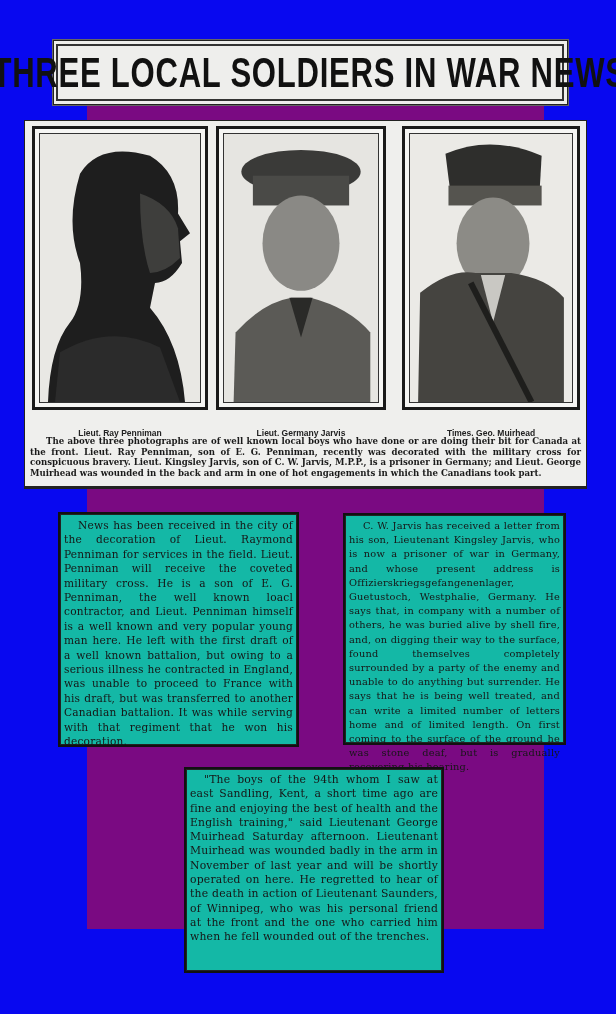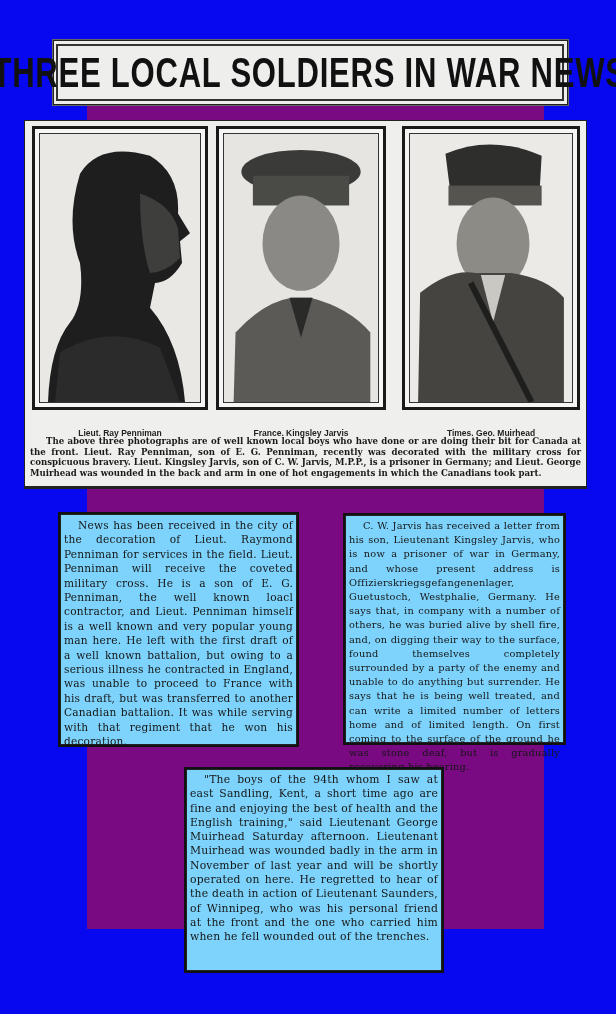--- a/index.html
+++ b/index.html
@@ -54,21 +54,21 @@
     font-weight: bold; font-size: 8.5px; color: #222; text-align: center; margin-top: 9px;
   }
   .panel-desc {
     position: absolute; left: 6px; right: 6px; top: 316px;
     font-size: 8.6px; line-height: 10.6px; color: #1a1a1a;
     text-align: justify; text-indent: 16px; font-weight: bold;
   }
   
   .article {
     box-sizing: border-box; padding: 4px 4px 3px 4px;
-    border: 2px solid #111; background: #7dd3fc;
+    border: 2px solid #111; background: #14b8a6;
     font-size: 10.6px; line-height: 14.4px; color: #161616;
     text-align: justify; text-indent: 14px; letter-spacing: 0.2px;
   }
   .art-left { left: 58px; top: 512px; width: 241px; height: 235px; }
   .art-right { left: 343px; top: 513px; width: 223px; height: 232px; font-size: 9.8px; line-height: 14.2px; }
   .art-bottom { left: 184px; top: 767px; width: 260px; height: 206px; font-size: 10.8px; line-height: 14.3px; }
   .footer {
     position: absolute; left: 0; right: 0; top: 1026px;
     font-family: Liberation Mono, monospace;
     font-size: 11px; color: #e8e8ff;
@@ -104,21 +104,21 @@
       <svg viewBox="0 0 160 270" preserveAspectRatio="none">
         <rect width="160" height="270" fill="#e6e5e1"></rect>
         <ellipse cx="80" cy="38" rx="62" ry="22" fill="#3a3a38"></ellipse>
         <rect x="30" y="42" width="100" height="30" fill="#4a4a47"></rect>
         <ellipse cx="80" cy="110" rx="40" ry="48" fill="#8a8985"></ellipse>
         <path d="M10 270 L12 200 Q40 170 70 165 L90 165 Q130 175 152 200 L152 270 Z" fill="#5b5a56"></path>
         <path d="M68 165 L80 205 L92 165 Z" fill="#2a2a28"></path>
       </svg>
     </div>
   </div>
-  <div class="caption" style="left:192px; width:170px;">France. Kingsley Jarvis</div>
+  <div class="caption" style="left:192px; width:170px;">Lieut. Germany Jarvis</div>
 
   <div class="photo-frame" style="left:378px; width:178px;">
     <div class="inner">
       <svg viewBox="0 0 160 270" preserveAspectRatio="none">
         <rect width="160" height="270" fill="#ebeae6"></rect>
         <path d="M35 20 Q80 0 130 22 L128 58 L40 60 Z" fill="#2e2e2c"></path>
         <rect x="38" y="52" width="92" height="20" fill="#55544f"></rect>
         <ellipse cx="82" cy="110" rx="36" ry="46" fill="#8c8b86"></ellipse>
         <path d="M8 270 L10 160 Q40 135 65 140 L100 140 Q135 145 152 165 L152 270 Z" fill="#454440"></path>
         <path d="M70 142 L82 190 L94 142 Z" fill="#c9c8c3"></path>

